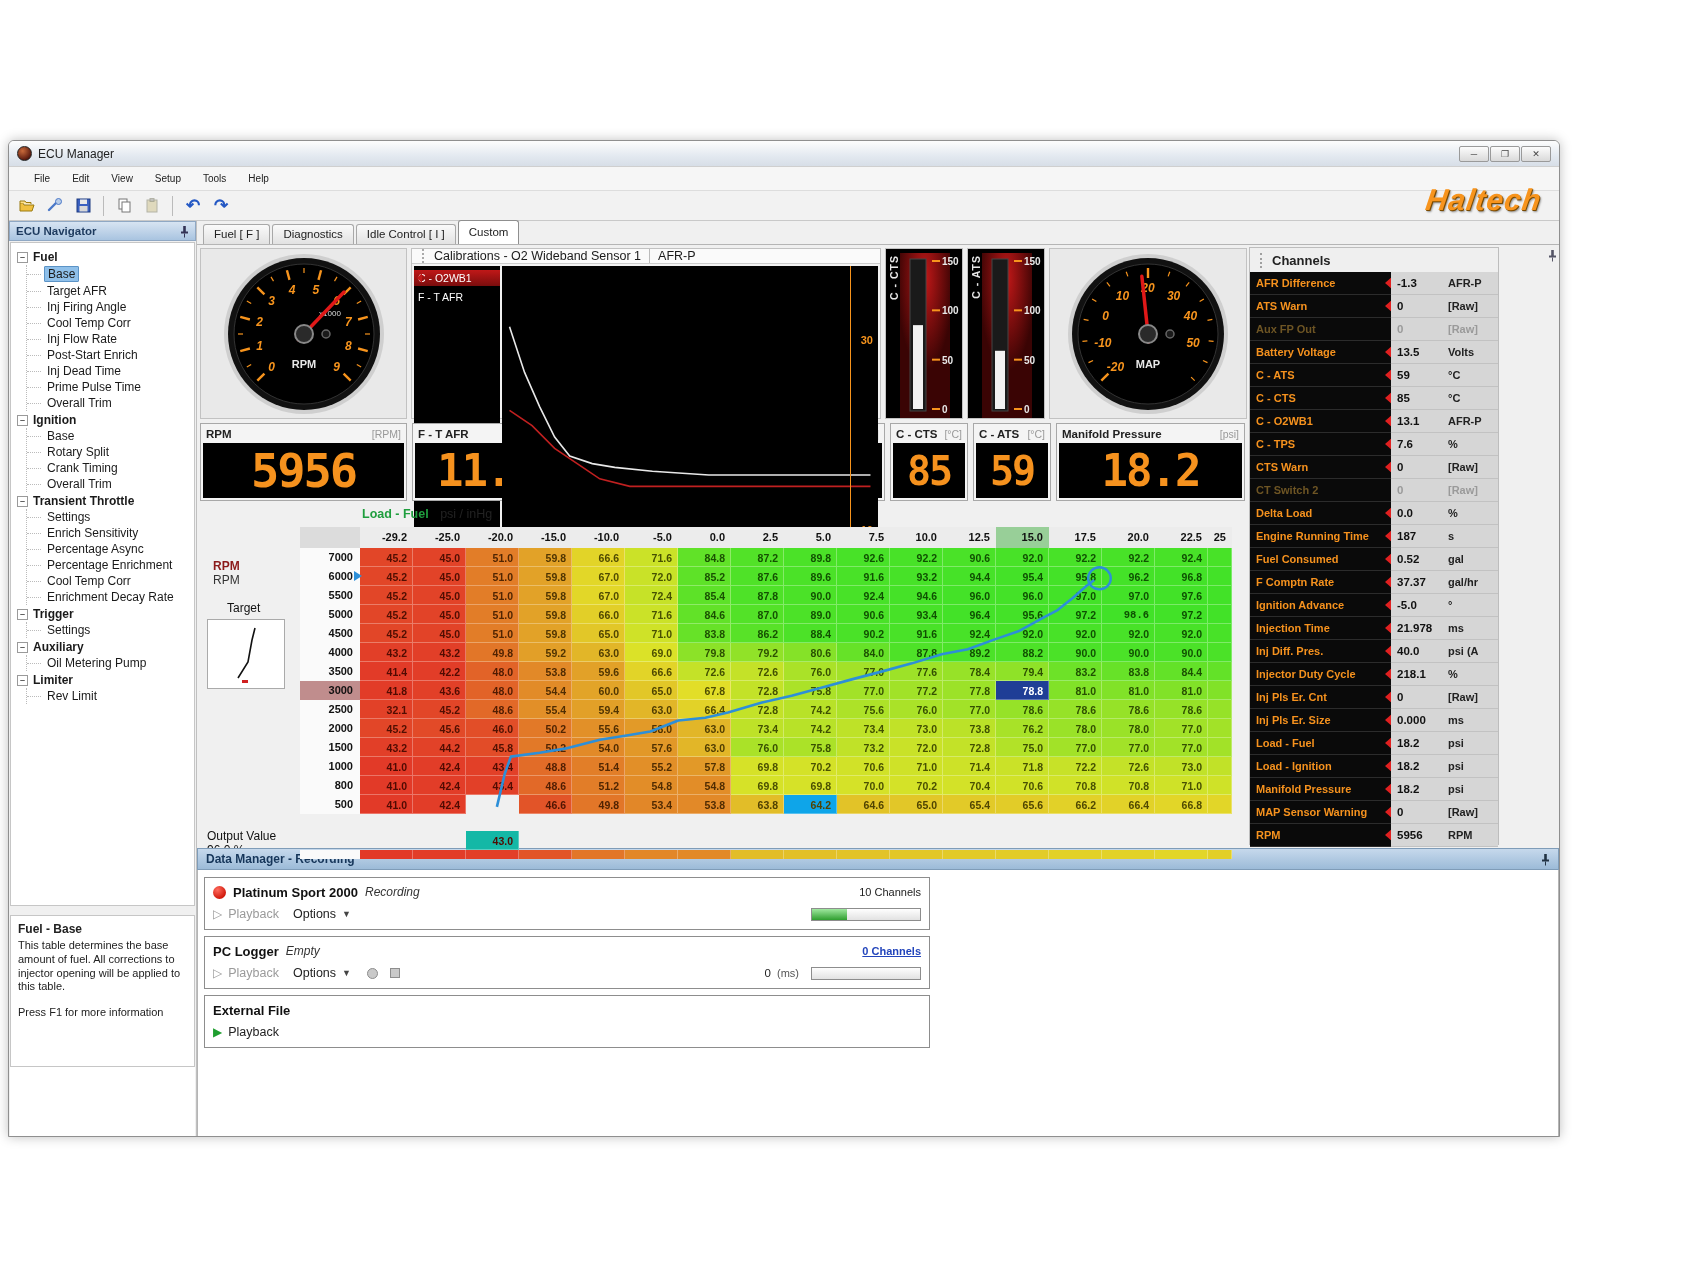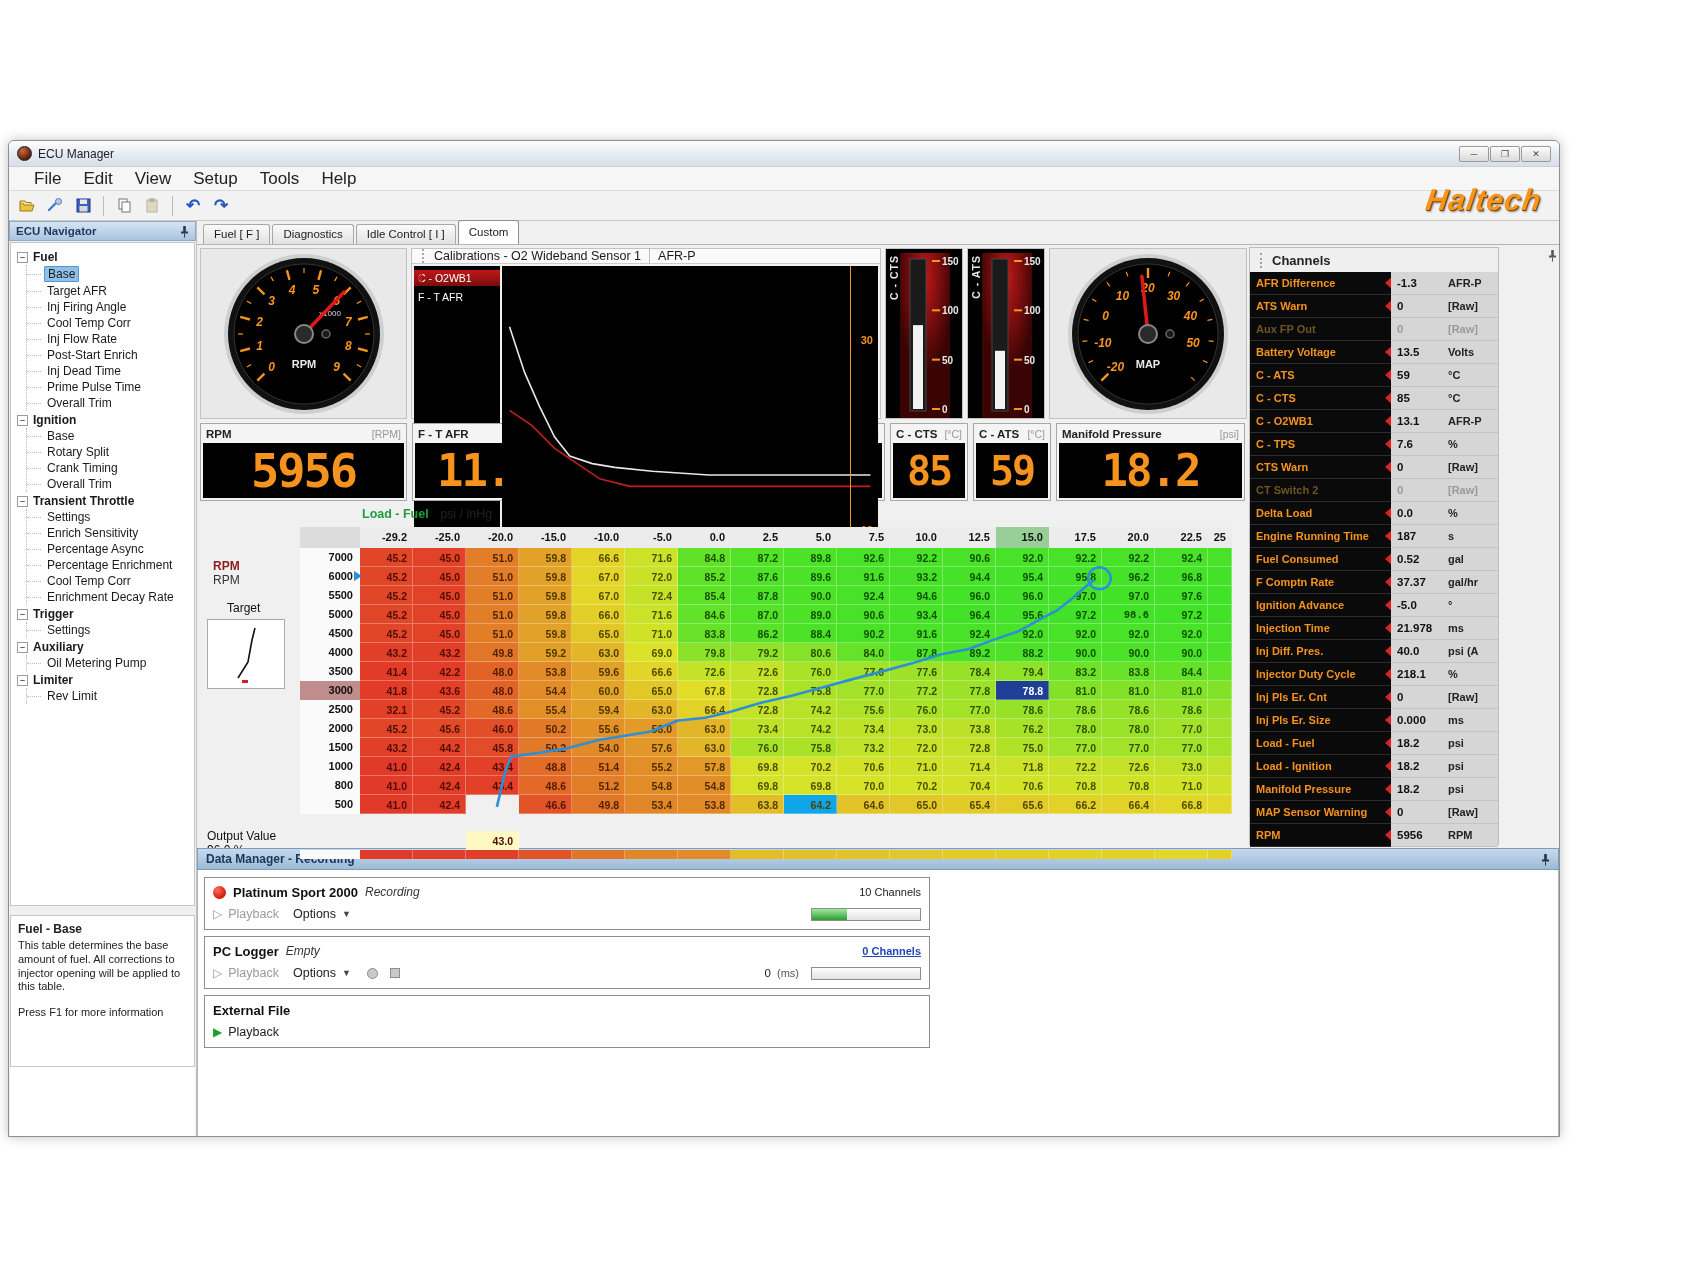--- a/index.html
+++ b/index.html
@@ -18,21 +18,21 @@
   .titlebar { height:26px; display:flex; align-items:center; padding:0 8px; gap:6px;
     background:linear-gradient(#fdfdfd,#e3e9f0 60%, #d7dee7); border-bottom:1px solid #cfcfcf; }
   .app-icon { width:15px; height:15px; border-radius:50%;
     background:radial-gradient(circle at 35% 30%, #c96a3a, #5e1d10 70%, #2a0c06); border:1px solid #222; }
   .title-text { font-size:12px; color:#222; }
   .win-btns { margin-left:auto; display:flex; gap:1px; }
   .win-btn { width:30px; height:16px; border:1px solid #9a9a9a; border-radius:2px;
     background:linear-gradient(#fcfcfc,#d9d9d9); font-size:9px; color:#444; text-align:center; line-height:14px; }
 
   .menubar { height:24px; display:flex; align-items:center; background:#f6f6f6; border-bottom:1px solid #ddd; padding-left:14px; }
-  .menu-item { font-size:17px; color:#222; padding:3px 11px; }
+  .menu-item { font-size:10px; color:#222; padding:3px 11px; }
 
   .toolbar { height:30px; display:flex; align-items:center; background:#f2f2f2; border-bottom:1px solid #c9c9c9; padding-left:6px; gap:4px; position:relative; }
   .tb-btn { width:24px; height:24px; display:flex; align-items:center; justify-content:center; border:1px solid transparent; border-radius:2px; }
   .tb-sep { width:1px; height:20px; background:#bbb; margin:0 4px; }
   .tb-arrow { font-size:17px; font-weight:bold; color:#2458c4; line-height:1; }
   .haltech { position:absolute; right:18px; top:-8px; font-size:30px; font-weight:bold; font-style:italic; color:#f7941d;
     text-shadow:1px 1px 0 #7a4a00, 2px 2px 2px rgba(0,0,0,.4); letter-spacing:1px; transform:skewX(-8deg); }
 
   .main { display:flex; height:917px; }
 
@@ -878,21 +878,21 @@
                       <div class="fcell" style="background: rgb(212, 226, 40); color: rgb(74, 80, 2);">70.2</div>
                       <div class="fcell" style="background: rgb(211, 226, 40); color: rgb(73, 80, 2);">70.4</div>
                       <div class="fcell" style="background: rgb(209, 226, 40); color: rgb(73, 80, 2);">70.6</div>
                       <div class="fcell" style="background: rgb(208, 226, 40); color: rgb(72, 80, 2);">70.8</div>
                       <div class="fcell" style="background: rgb(208, 226, 40); color: rgb(72, 80, 2);">70.8</div>
                       <div class="fcell" style="background: rgb(207, 226, 40); color: rgb(72, 80, 2);">71.0</div>
                       <div class="fcell" style="background: rgb(207, 226, 40); color: rgb(72, 80, 2);"></div>
                       <div class="frh">500</div>
                       <div class="fcell" style="background: rgb(226, 58, 40); color: rgb(80, 10, 2);">41.0</div>
                       <div class="fcell" style="background: rgb(226, 61, 40); color: rgb(80, 11, 2);">42.4</div>
-                      <div class="fcell" style="background: #fef9c3; color: rgb(80, 12, 2); margin-top: 36px;">43.0</div>
+                      <div class="fcell" style="background: #14b8a6; color: rgb(80, 12, 2); margin-top: 36px;">43.0</div>
                       <div class="fcell" style="background: rgb(226, 84, 40); color: rgb(80, 21, 2);">46.6</div>
                       <div class="fcell" style="background: rgb(226, 118, 40); color: rgb(80, 35, 2);">49.8</div>
                       <div class="fcell" style="background: rgb(226, 135, 40); color: rgb(80, 42, 2);">53.4</div>
                       <div class="fcell" style="background: rgb(226, 137, 40); color: rgb(80, 43, 2);">53.8</div>
                       <div class="fcell" style="background: rgb(226, 189, 40); color: rgb(80, 64, 2);">63.8</div>
                       <div class="fcell" style="background: #0ea5e9; color: rgb(80, 66, 2);">64.2</div>
                       <div class="fcell" style="background: rgb(226, 195, 40); color: rgb(80, 67, 2);">64.6</div>
                       <div class="fcell" style="background: rgb(226, 199, 40); color: rgb(80, 68, 2);">65.0</div>
                       <div class="fcell" style="background: rgb(226, 202, 40); color: rgb(80, 70, 2);">65.4</div>
                       <div class="fcell" style="background: rgb(226, 204, 40); color: rgb(80, 70, 2);">65.6</div>

